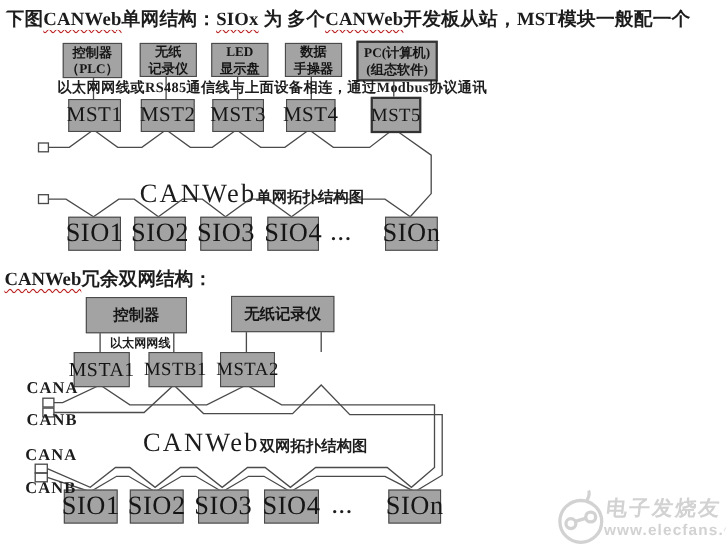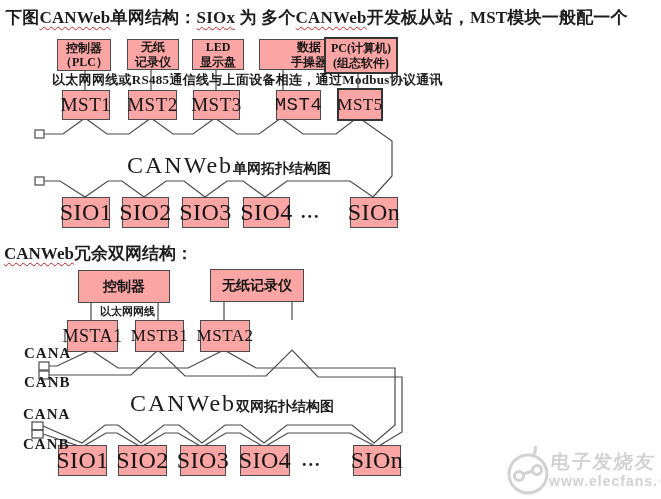--- a/index.html
+++ b/index.html
@@ -3,21 +3,21 @@
 <meta charset="utf-8">
 <style>
   html,body{margin:0;padding:0;background:#fff;}
   .page{position:relative;width:661px;height:499px;background:#ffffff;overflow:hidden;
         font-family:"Liberation Serif","DejaVu Serif",serif;color:#1c1c1c;border-radius:27px;}
   .wires{position:absolute;left:0;top:0;z-index:1;}
   .txt{position:absolute;z-index:3;white-space:nowrap;}
   .intro{left:5px;top:6px;font-size:17px;font-weight:600;letter-spacing:0.2px;}
   .sq{text-decoration:underline;text-decoration-style:wavy;text-decoration-color:#bb2222;
       text-decoration-thickness:1px;text-underline-offset:3px;}
-  .box{position:absolute;z-index:2;border:1px solid #4a4a4a;background:#fca5a5;
+  .box{position:absolute;z-index:2;border:1px solid #4a4a4a;background:#a3a3a3;
        display:flex;align-items:center;justify-content:center;text-align:center;
        color:#151515;}
   .dev{flex-direction:column;font-size:12px;font-weight:bold;line-height:1.2;}
   .thick{border-width:2px;border-color:#333;}
   .mst{font-size:19px;letter-spacing:0.5px;}
   .sio{font-size:24px;letter-spacing:0.5px;}
   .note{left:52px;top:71px;font-size:13px;font-weight:bold;letter-spacing:0.3px;text-align:center;}
   .dtitle{font-weight:bold;}
   .dtitle .lat{font-size:24px;font-weight:normal;letter-spacing:2px;}
   .dtitle .zh{font-size:14px;font-weight:bold;}
@@ -65,48 +65,48 @@
     <span>（PLC）</span>
   </div>
   <div class="box dev" style="left:192px;top:39px;width:50px;height:29px;">
     <span>LED</span>
     <span>显示盘</span>
   </div>
   <div class="box dev" style="left:127px;top:39px;width:50px;height:29px;">
     <span>无纸</span>
     <span>记录仪</span>
   </div>
-  <div class="box dev" style="left:259px;top:39px;width:50px;height:29px;padding-left:24px;">
+  <div class="box dev" style="left:259px;top:39px;width:50px;height:29px;">
     <span>数据</span>
     <span>手操器</span>
   </div>
   <div class="box dev thick" style="left:324px;top:37px;width:70px;height:33px;">
     <span>PC(计算机)</span>
     <span>(组态软件)</span>
   </div>
 
   <div class="txt note">以太网网线或RS485通信线与上面设备相连，通过Modbus协议通讯</div>
 
   <div class="box mst" style="left:62px;top:90px;width:46px;height:28px;">
       <span>MST1</span>
     </div>
   <div class="box mst" style="left:128px;top:90px;width:47px;height:28px;">
       <span>MST2</span>
     </div>
   <div class="box mst" style="left:193px;top:90px;width:45px;height:28px;">
       <span>MST3</span>
     </div>
-  <div class="box mst" style="left:276px;top:90px;width:43px;height:28px;font-family:Liberation Mono, monospace;">
+  <div class="box mst" style="left:260px;top:90px;width:43px;height:28px;">
       <span>MST4</span>
     </div>
   <div class="box mst thick" style="left:337px;top:88px;width:42px;height:29px;font-size:17px;">
       <span>MST5</span>
     </div>
 
-  <div class="txt dtitle" style="left:127px;top:152px;">
+  <div class="txt dtitle" style="left:127px;top:164px;">
     <span class="lat">CANWeb</span><span class="zh">单网拓扑结构图</span>
   </div>
 
   <div class="box sio" style="left:62px;top:197px;width:46px;height:29px;">
       <span>SIO1</span>
     </div>
   <div class="box sio" style="left:122px;top:197px;width:45px;height:29px;">
       <span>SIO2</span>
     </div>
   <div class="box sio" style="left:182px;top:197px;width:45px;height:29px;">

